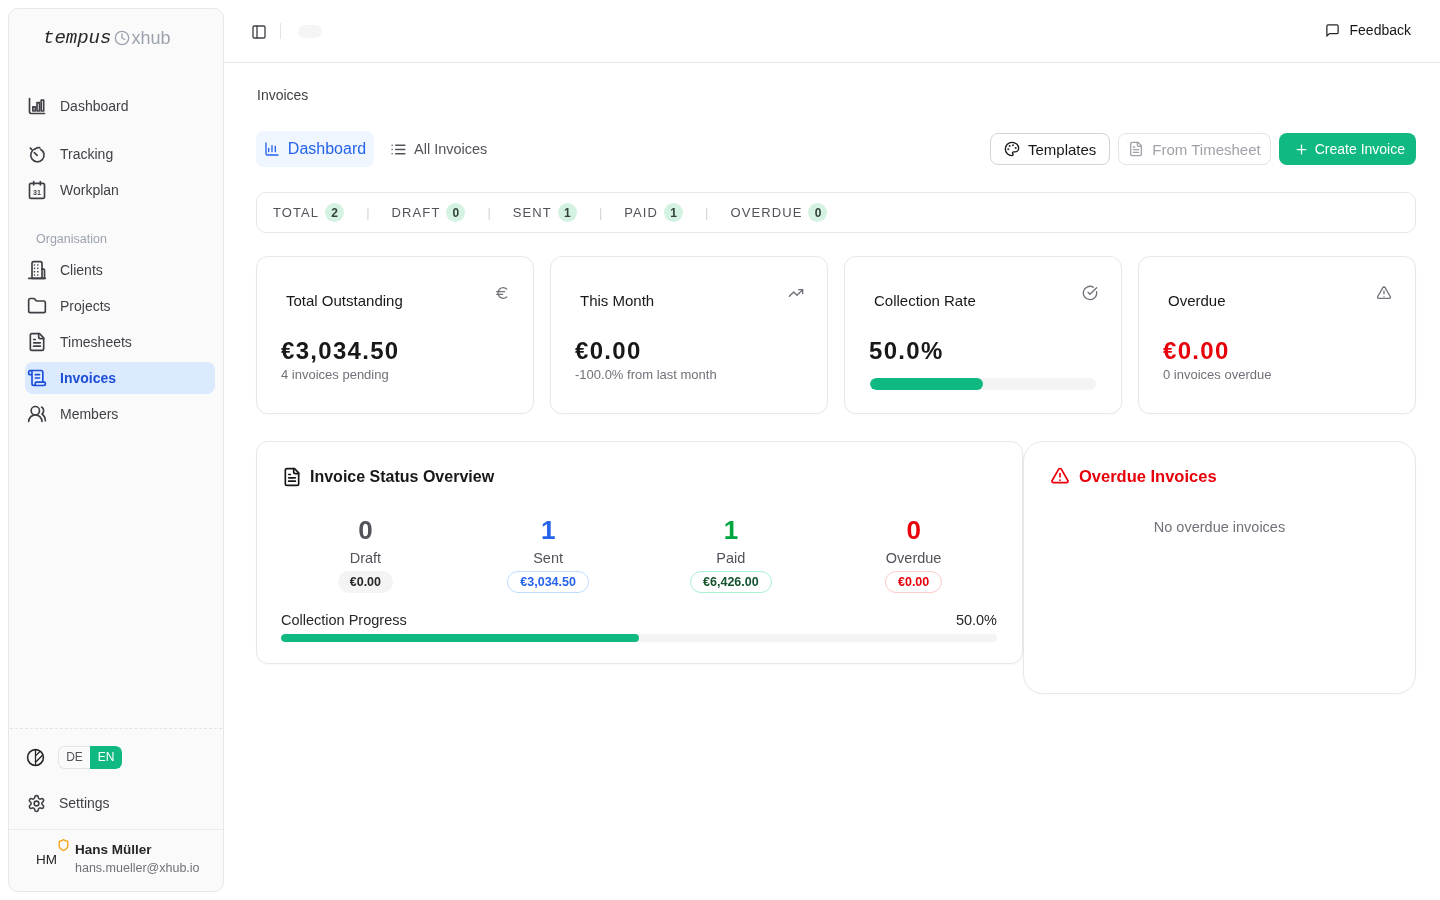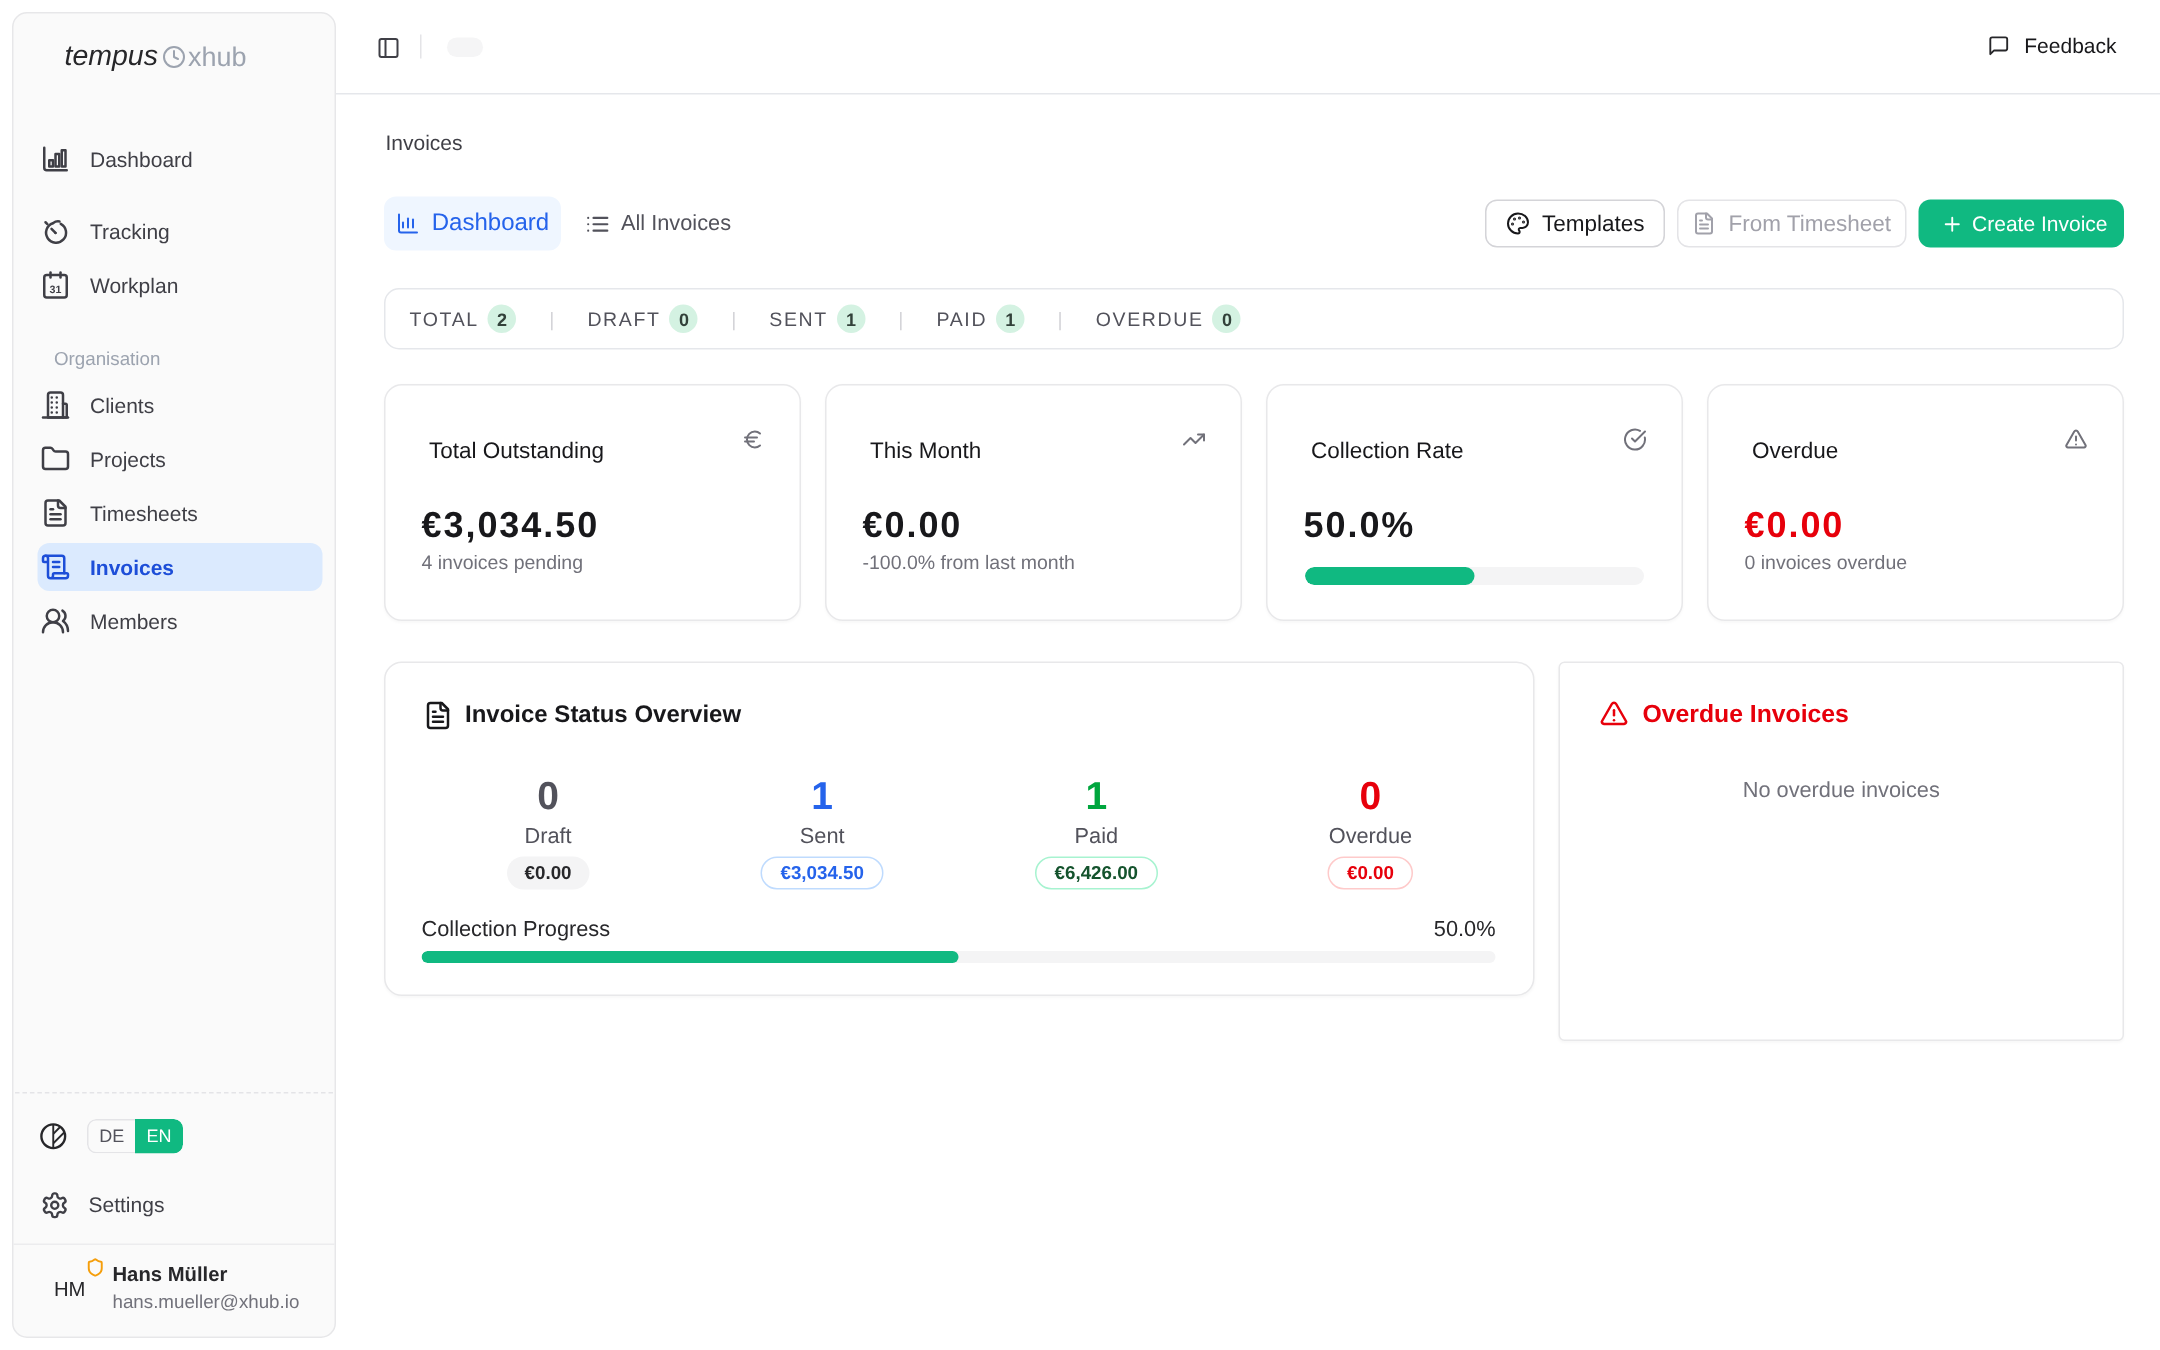--- a/index.html
+++ b/index.html
@@ -5,21 +5,21 @@
 * { margin:0; padding:0; box-sizing:border-box; }
 html,body { width:1440px; height:900px; background:#fff; font-family:"Liberation Sans", sans-serif; color:#18181b; overflow:hidden; }
 svg { display:block; }
 
 
 .sidebar {
   position:absolute; left:8px; top:8px; width:216px; height:884px;
   background:#fafafa; border:1px solid #e7e7e9; border-radius:10px;
 }
 .logo { position:absolute; left:34px; top:17px; display:flex; align-items:center; height:24px; }
-.logo .tempus { font-family:Liberation Sans, sans-serif; font-style:italic; font-size:19px; font-weight:500; color:#27272a; }
+.logo .tempus { font-family:Liberation Mono, monospace; font-style:italic; font-size:19px; font-weight:500; color:#27272a; }
 .logo .clock { margin:0 1px 0 3px; }
 .logo .xhub { font-size:18px; color:#9ca3af; font-weight:400; }
 
 .nav { position:absolute; left:16px; right:8px; top:81px; }
 .navitem { display:flex; align-items:center; height:32px; border-radius:8px; padding-left:2px; gap:13px; font-size:14px; color:#3f3f46; }
 .navitem svg { flex:none; }
 .grouplabel { font-size:12.5px; color:#9ca3af; padding-left:11px; height:22px; margin-top:22px; display:flex; align-items:center; font-weight:500; }
 .navitem.active { background:#dbeafe; color:#1d4ed8; font-weight:700; }
 
 .sb-div { border-top:1px dashed #e4e4e7; position:absolute; left:1px; right:1px; top:719px; }
@@ -63,37 +63,37 @@
 .cards { position:absolute; left:24px; right:24px; top:192px; display:flex; gap:16px; }
 .card { flex:1; height:158px; background:#fff; border:1px solid #e8e8ea; border-radius:12px; padding:29px; position:relative; box-shadow:0 1px 2px rgba(0,0,0,0.03); }
 .card .ct { font-size:15px; font-weight:500; color:#18181b; margin-top:6px; }
 .card .cicon { position:absolute; right:23px; top:28px; color:#71717a; }
 .card .big { position:absolute; left:24px; top:80px; font-size:24px; font-weight:700; color:#18181b; letter-spacing:1.3px; }
 .card .sub { position:absolute; left:24px; top:110px; font-size:13px; color:#71717a; }
 .card .big.red { color:#e7000b; }
 .cr-track { position:absolute; left:25px; right:25px; top:121px; height:12px; border-radius:6px; background:#f4f4f5; overflow:hidden; }
 .cr-fill { width:50%; height:100%; background:#10b981; border-radius:6px; }
 
-.bigcards { position:absolute; left:24px; right:24px; top:377px; display:flex; gap:16px; }
+.bigcards { position:absolute; left:24px; right:24px; top:377px; display:flex; }
 .overview { width:767px; height:223px; border:1px solid #e8e8ea; border-radius:12px; background:#fff; position:relative; box-shadow:0 1px 2px rgba(0,0,0,0.03); }
 .overview .head { position:absolute; left:25px; top:25px; display:flex; align-items:center; gap:8px; font-size:16px; font-weight:700; color:#18181b; }
 .cols { position:absolute; left:17px; right:17px; top:74px; display:flex; }
 .col { flex:1; text-align:center; }
 .col .num { font-size:26px; font-weight:700; line-height:28px; }
 .col .clabel { font-size:14.5px; color:#52525b; margin-top:6px; }
 .pill { display:inline-flex; align-items:center; justify-content:center; height:22px; border-radius:11px; font-size:12.5px; font-weight:600; padding:0 12px; margin-top:5px; }
 .pill.gray { background:#f4f4f5; color:#27272a; }
 .pill.blue { background:#fff; border:1px solid #bfdbfe; color:#2563eb; }
 .pill.green { background:#fff; border:1px solid #a7f3d0; color:#14532d; }
 .pill.red { background:#fff; border:1px solid #fecaca; color:#e7000b; }
 .cprog-row { position:absolute; left:24px; right:25px; top:170px; display:flex; justify-content:space-between; font-size:14.5px; color:#27272a; }
 .cprog-track { position:absolute; left:24px; right:25px; top:192px; height:8px; border-radius:4px; background:#f4f4f5; overflow:hidden; }
 .cprog-fill { width:50%; height:100%; background:#10b981; border-radius:4px; }
 
-.overduecard { flex:1; height:253px; border:1px solid #e8e8ea; border-radius:4px; background:#fff; position:relative; box-shadow:0 1px 2px rgba(0,0,0,0.03); }
+.overduecard { flex:1; height:253px; border:1px solid #e8e8ea; border-radius:20px; background:#fff; position:relative; box-shadow:0 1px 2px rgba(0,0,0,0.03); }
 .overduecard .head { position:absolute; left:26px; top:24px; display:flex; align-items:center; gap:9px; font-size:16.5px; font-weight:700; color:#e7000b; }
 .overduecard .empty { position:absolute; left:0; right:0; top:77px; text-align:center; font-size:14.5px; color:#71717a; }
 </style>
 </head>
 <body>
 
 <div class="sidebar">
   <div class="logo">
     <span class="tempus">tempus</span>
     <span class="clock">

